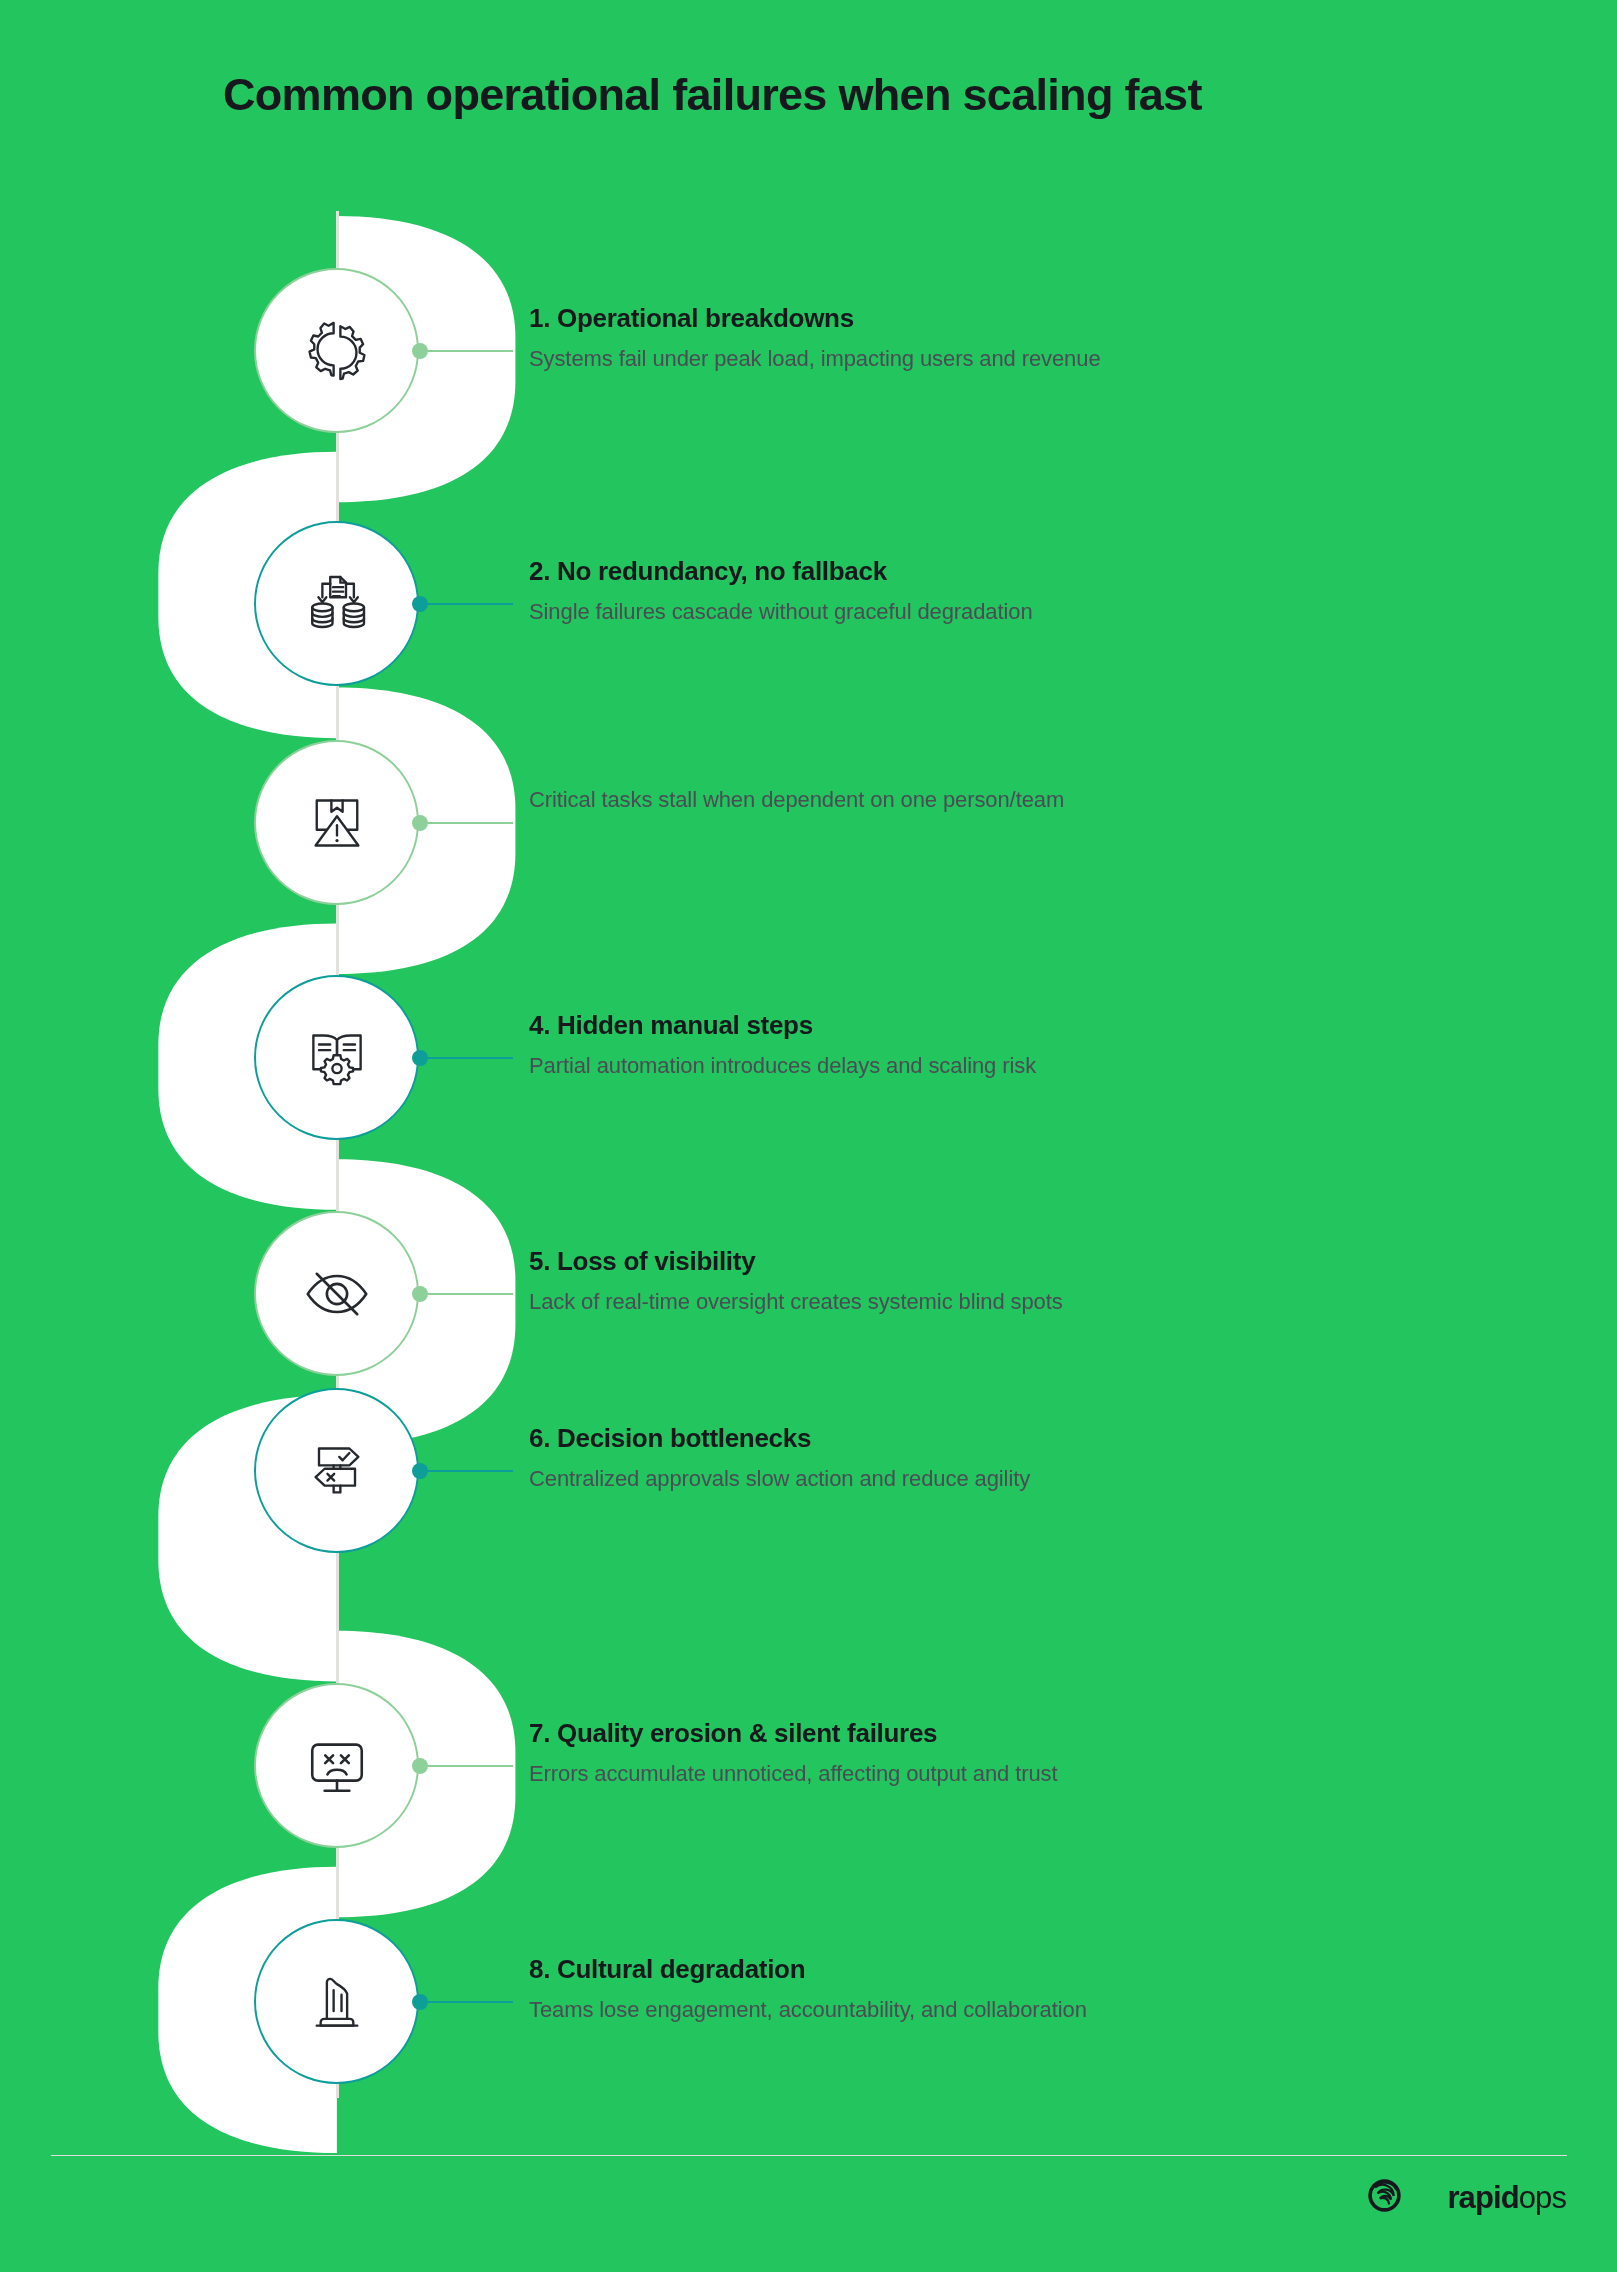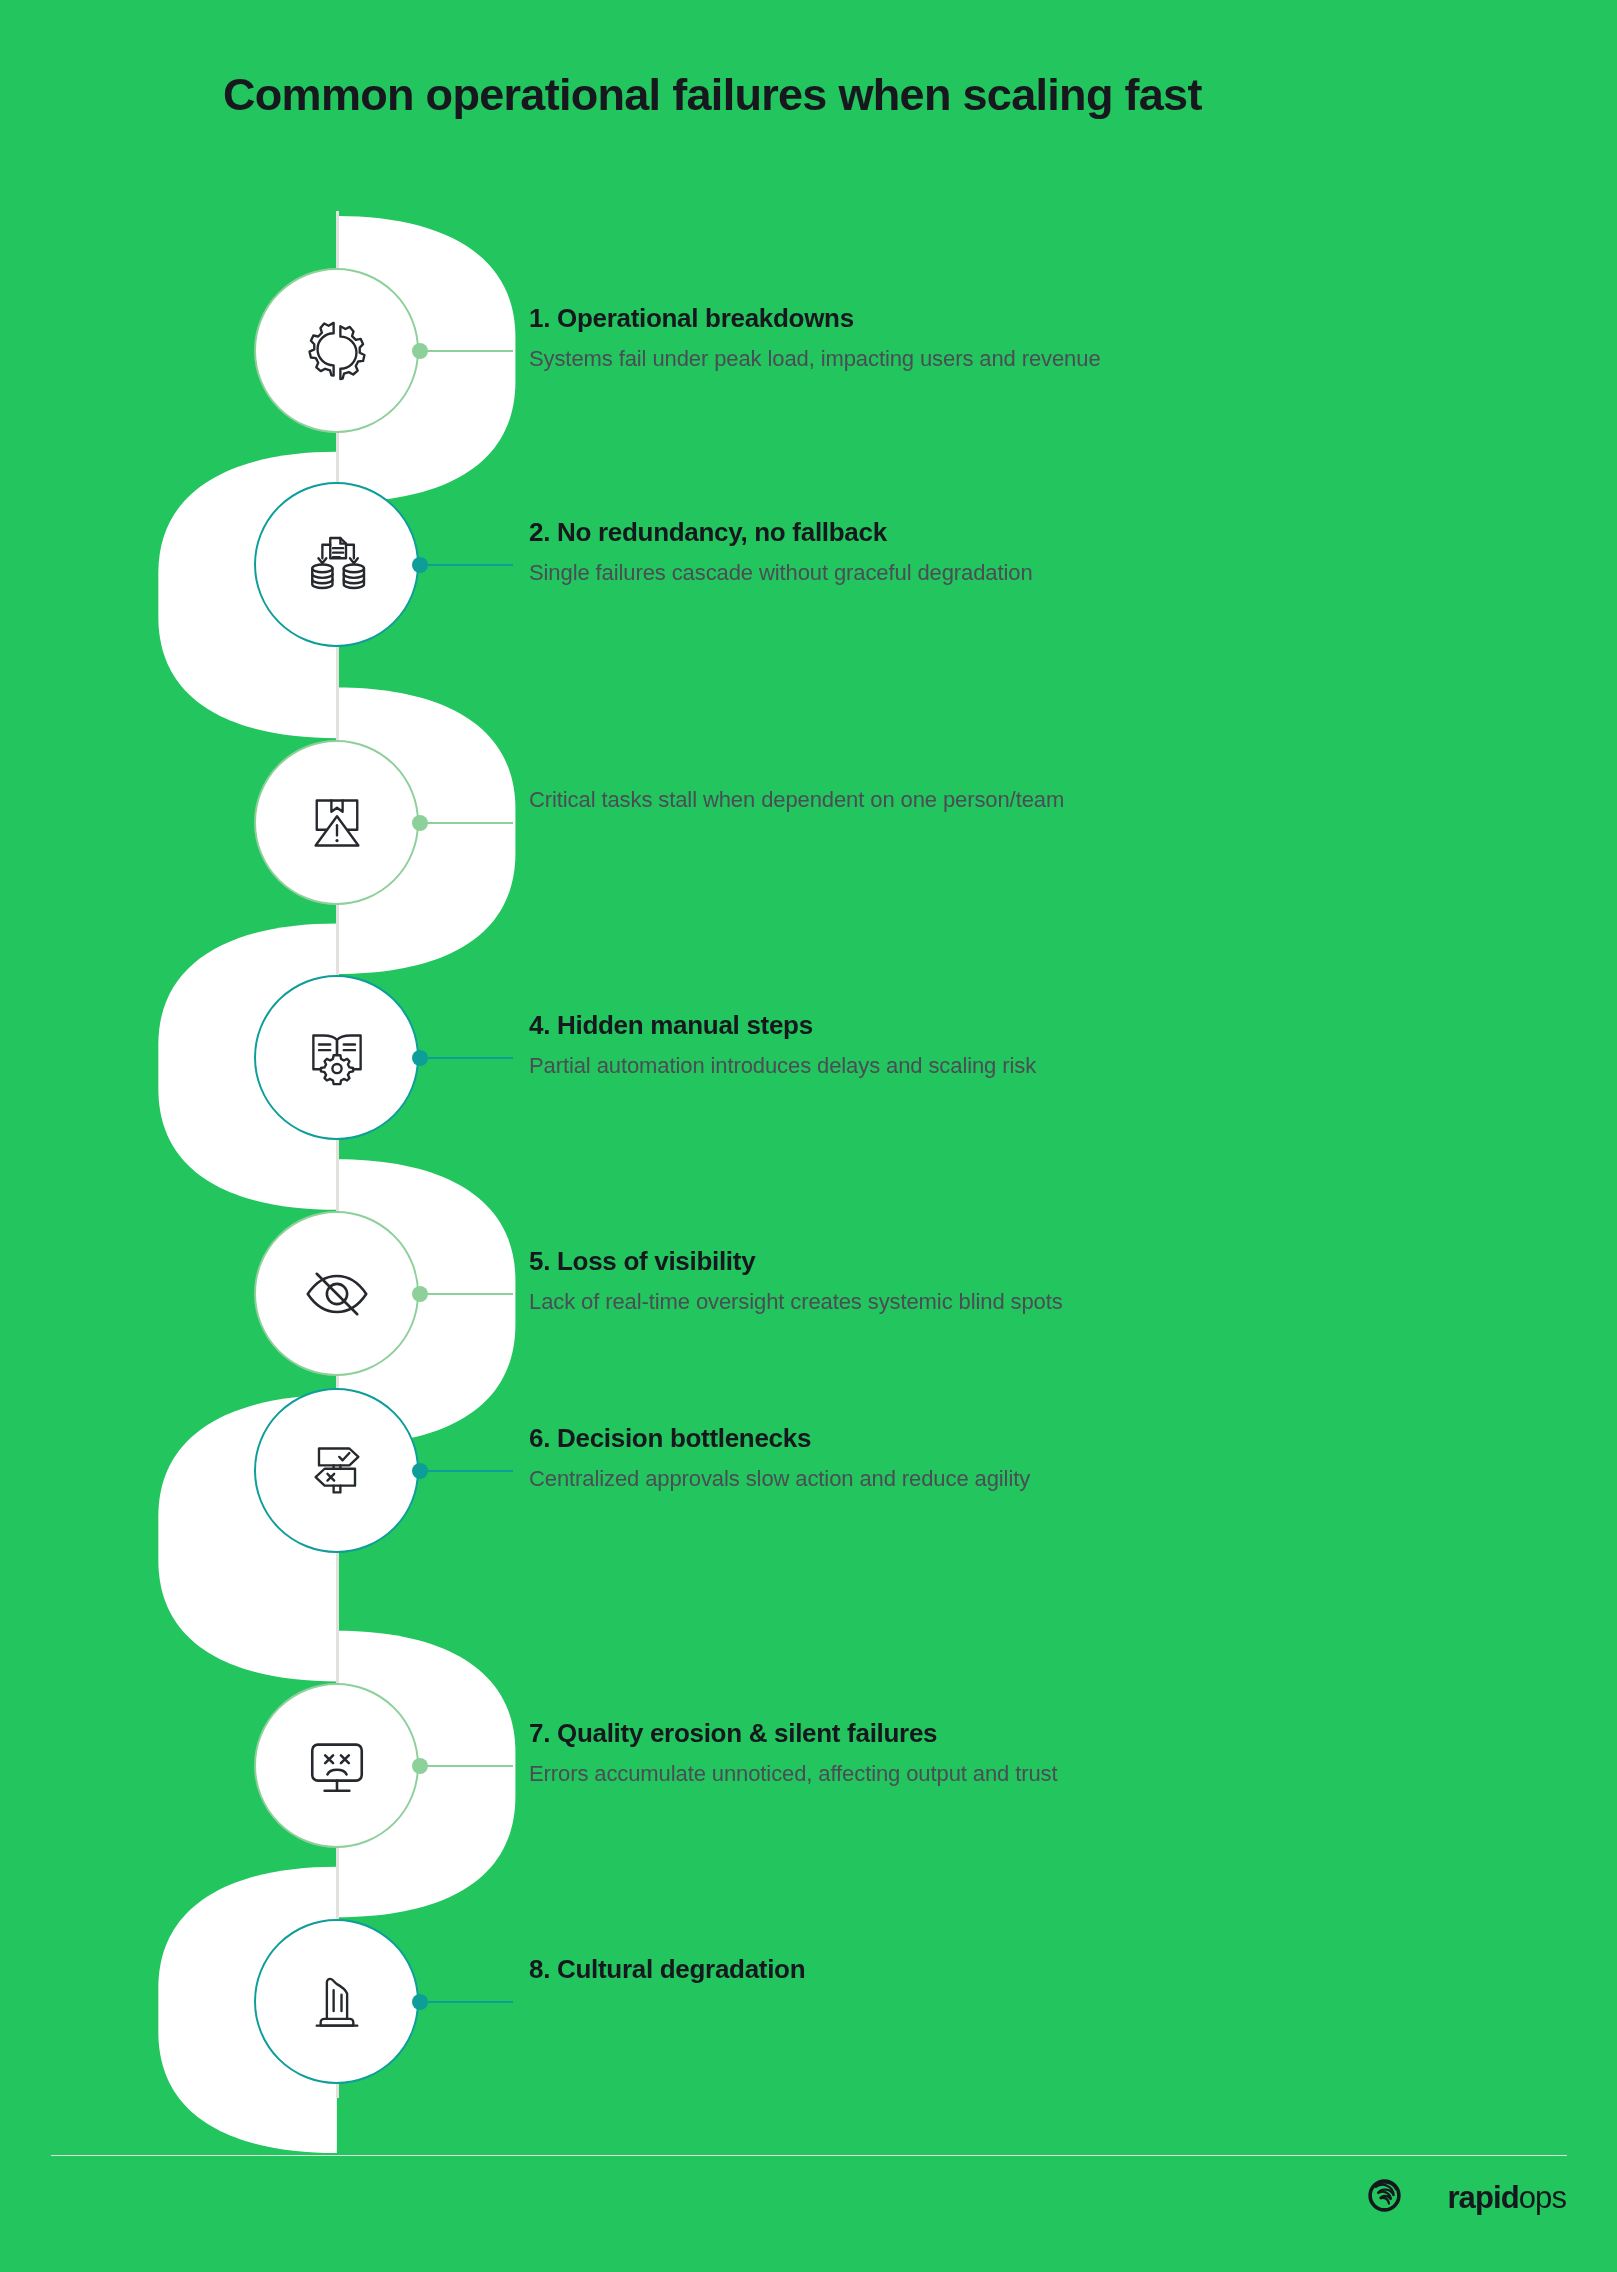--- a/index.html
+++ b/index.html
@@ -215,21 +215,21 @@
         </span>
       </div>
       <div class="node-dot"></div>
       <div class="connector"></div>
       <div class="text-block">
         <div class="step-title">1. Operational breakdowns</div>
         <div class="step-desc">Systems fail under peak load, impacting users and revenue</div>
       </div>
     </div>
 
-    <div class="step teal" style="top:482px;">
+    <div class="step teal" style="top:521px;">
       <div class="circle">
         <span>
           <svg width="72" height="72" viewBox="0 0 64 64" fill="none" stroke="#25282d" stroke-width="2.1" stroke-linejoin="round" stroke-linecap="round">
             <path d="M26 8 h9 l5 5 v13 h-14 z"></path>
             <path d="M35 8 v5 h5"></path>
             <path d="M28.5 17 h9 M28.5 21 h9 M28.5 25 h6"></path>
             <path d="M26 14 h-7 v12"></path>
             <path d="M40 14 h7 v12"></path>
             <path d="M15.5 26 L19 30.5 L22.5 26"></path>
             <path d="M43.5 26 L47 30.5 L50.5 26"></path>
@@ -356,20 +356,21 @@
             <path d="M29 21.5 V40 M36 25.5 V40"></path>
             <path d="M20.5 47 h23 a3 3 0 0 1 3 3 v3 h-29 v-3 a3 3 0 0 1 3 -3 z"></path>
             <path d="M14 53 h36"></path>
           </svg>
         </span>
       </div>
       <div class="node-dot"></div>
       <div class="connector"></div>
       <div class="text-block">
         <div class="step-title">8. Cultural degradation</div>
+        <div class="step-desc">Teams lose engagement, accountability, and collaboration</div>
       </div>
     </div>
 
   </div>
 
   <div class="footer-rule"></div>
   <div class="logo">
     <span class="logo-mark">
       <svg width="35" height="35" viewBox="0 0 40 40" fill="none">
         <path d="M20 1.5 A18.5 18.5 0 1 0 20 38.5 A18.5 18.5 0 1 0 20 1.5 Z

